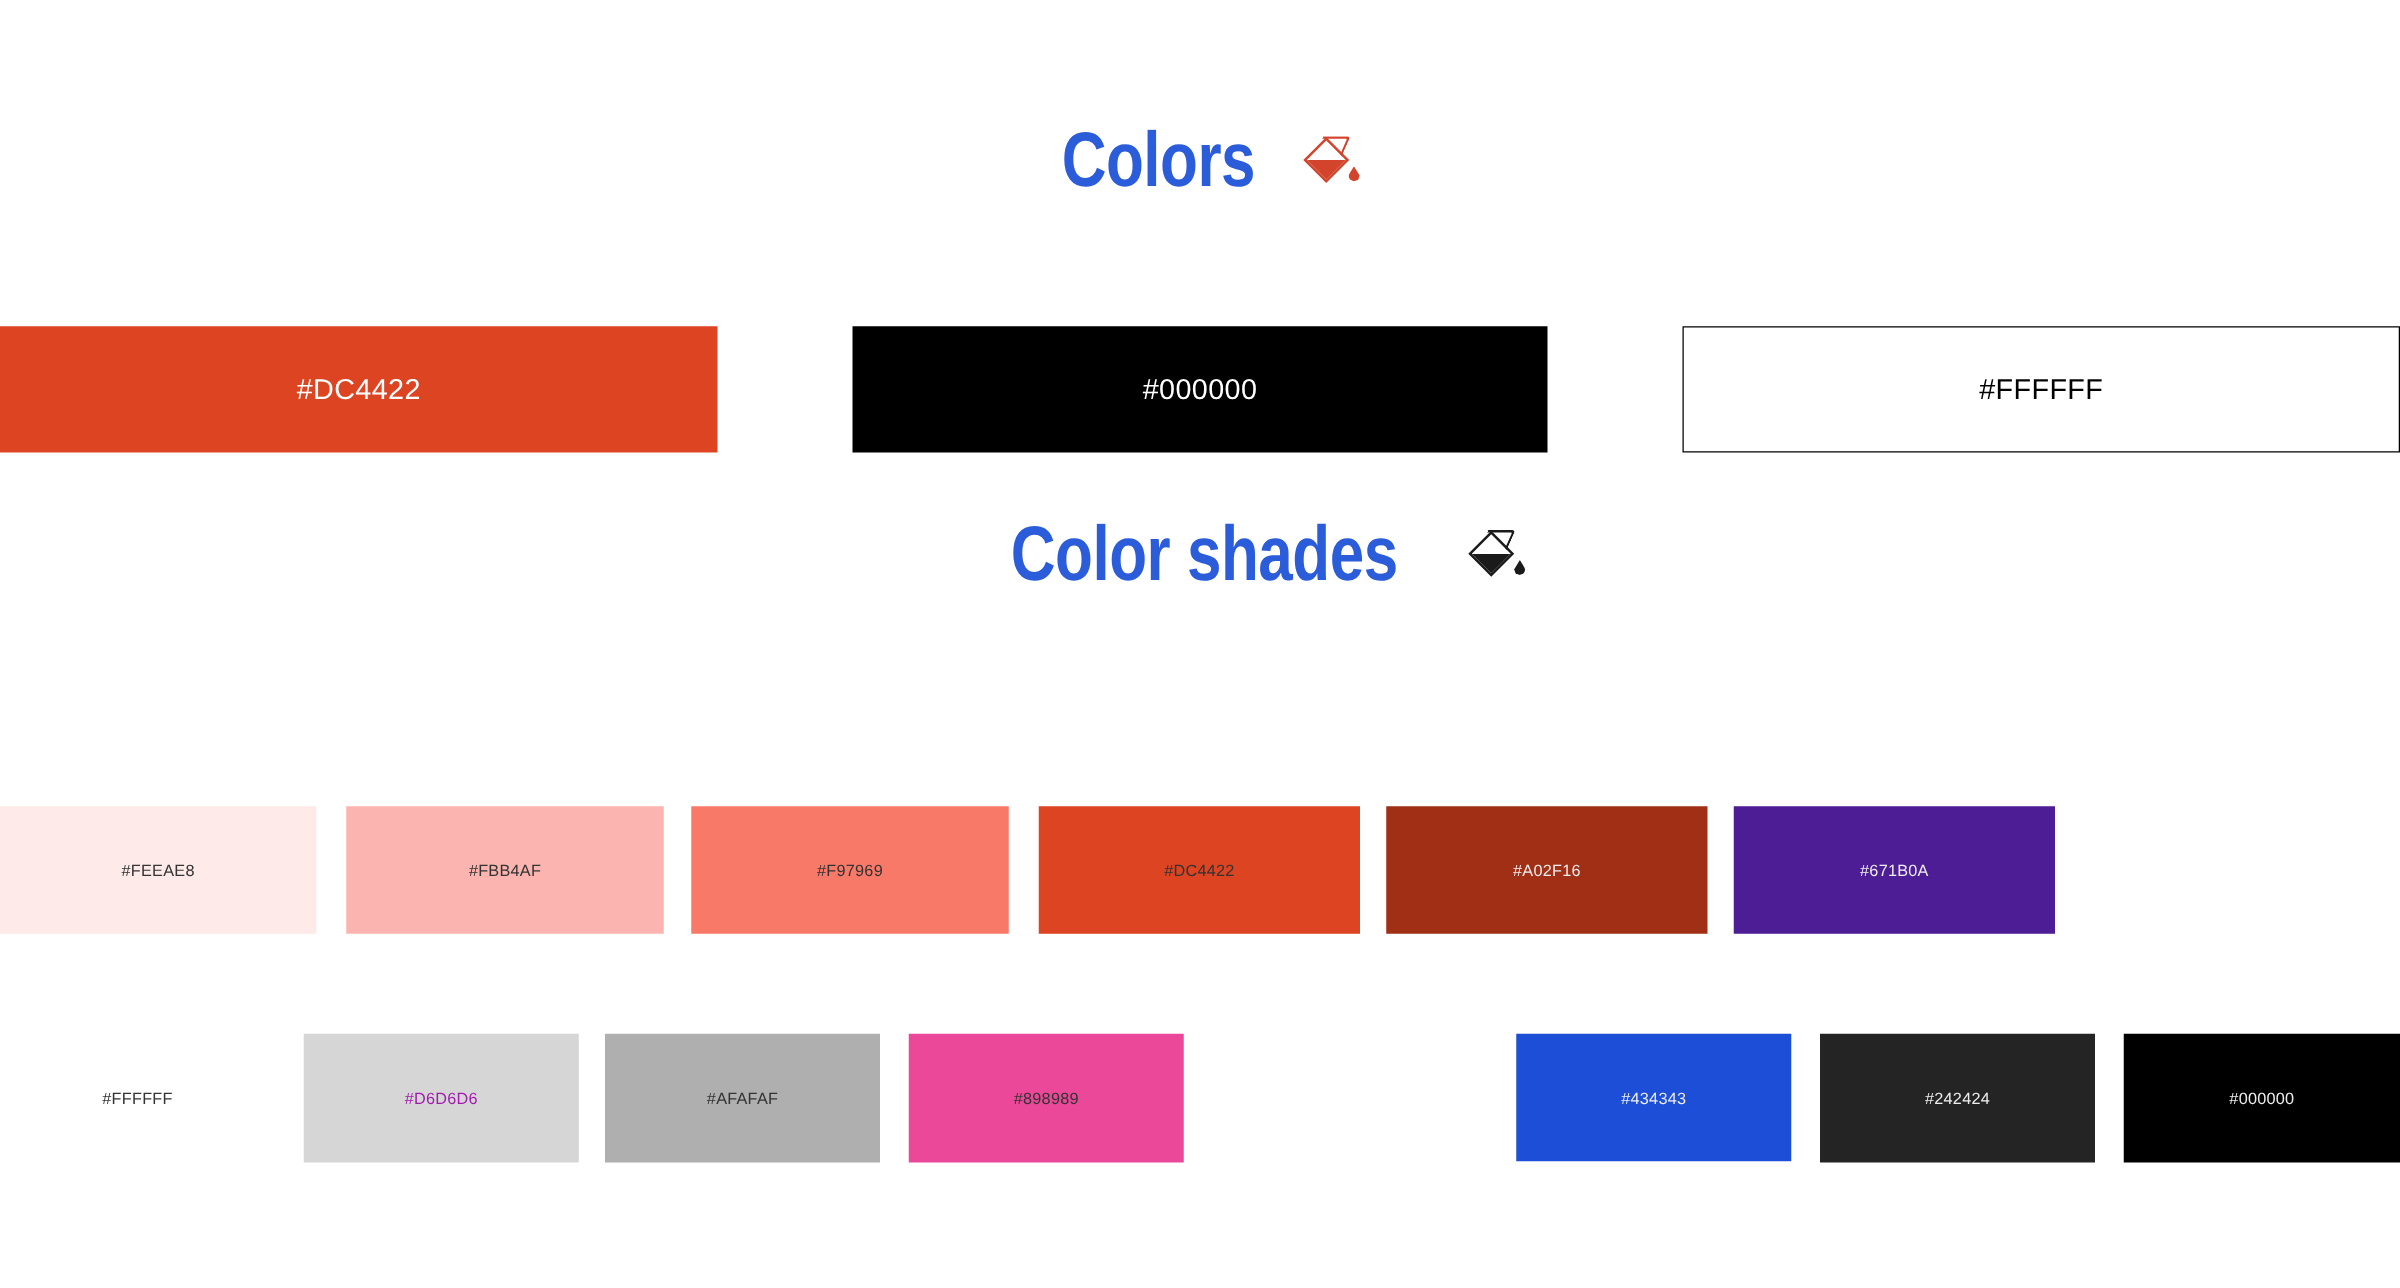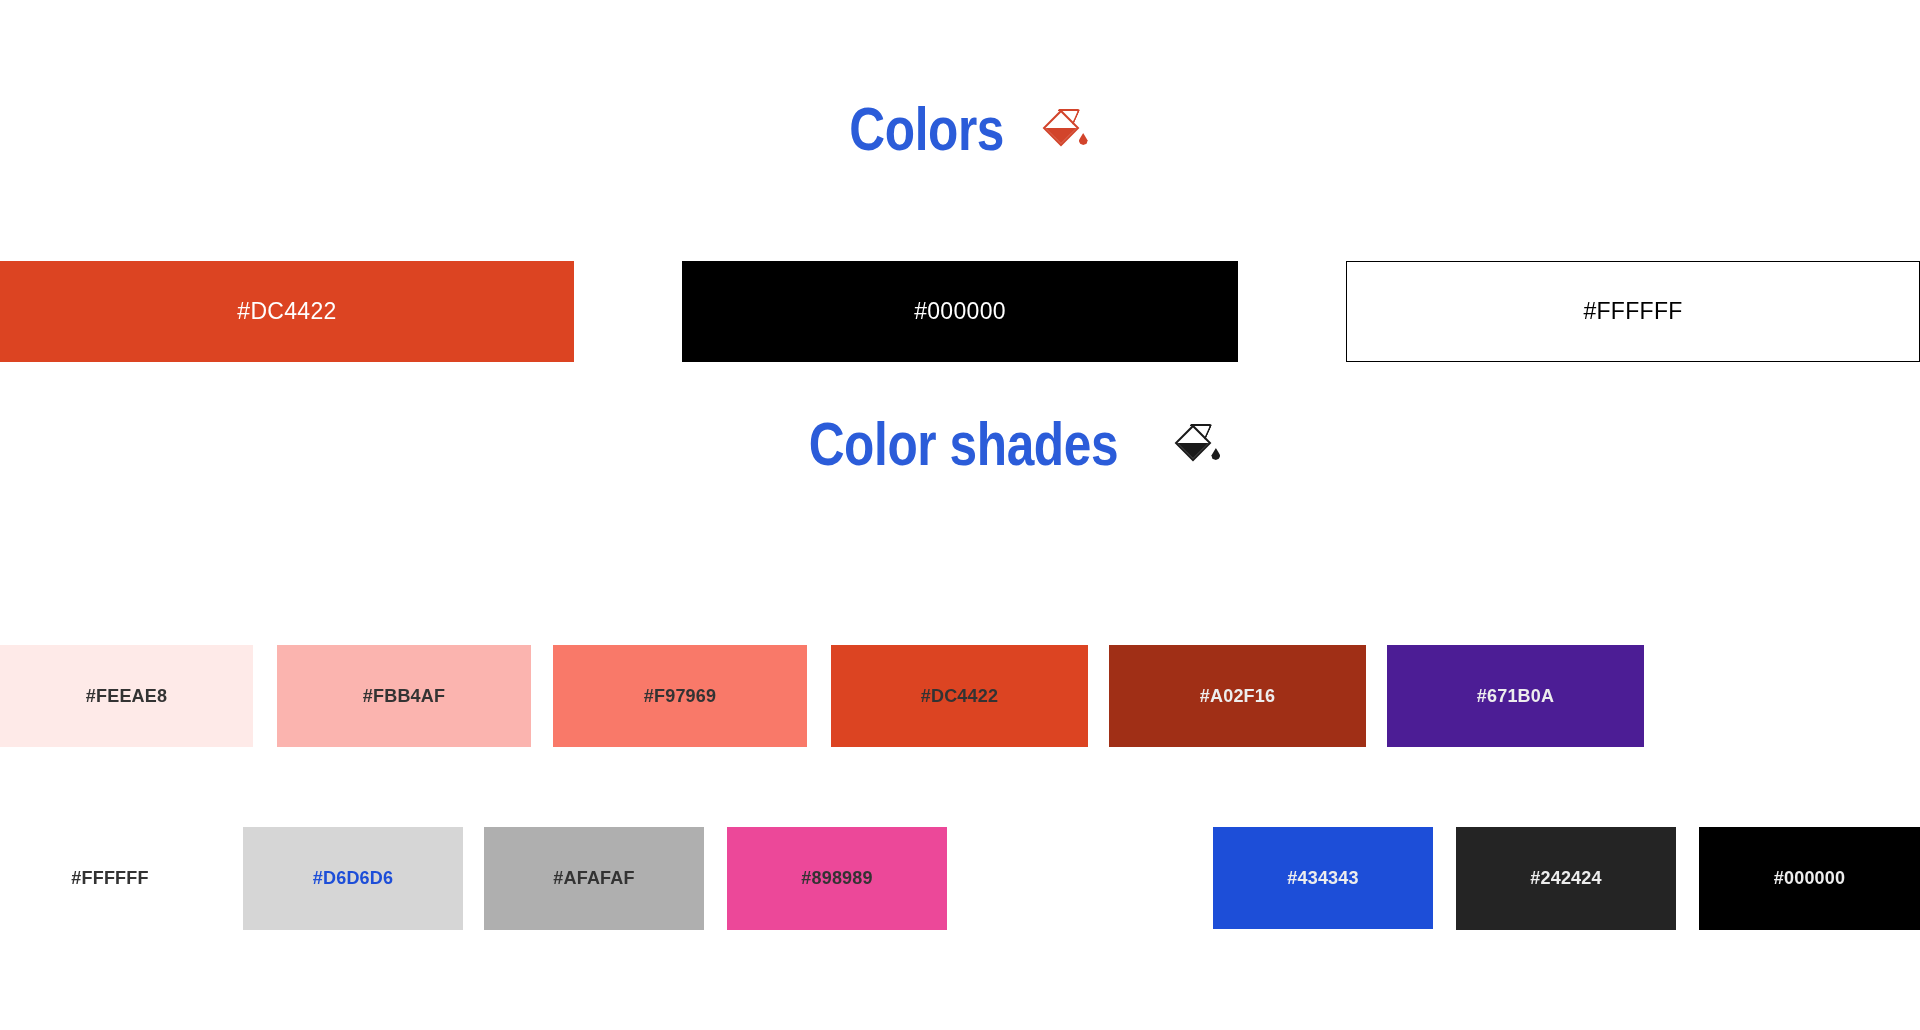--- a/index.html
+++ b/index.html
@@ -116,23 +116,22 @@
   }
   #shade-row-red  { top: 645px; height: 102px; }
   #shade-row-gray { top: 827px; height: 103px; }
 
   .shade-swatch {
     position: absolute;
     top: 0;
     display: flex;
     align-items: center;
     justify-content: center;
-    font-size: 18px;
+    font-size: 13px;
     letter-spacing: 0.2px;
-    font-weight: bold;
   }
 </style>
 </head>
 <body>
 
 <div class="section-heading" id="heading-colors">
   <span class="heading-text" style="color:#2B5CD9">Colors</span>
   <span class="ink-icon" style="color:#D2442B">
     <span class="handle"></span>
     <span class="bucket">
@@ -183,21 +182,21 @@
     </div>
   <div class="shade-swatch" style="left: 1387px; width: 257px; height: 102px; background: #4c1d95; color: rgb(237, 237, 237);">
     <span>#671B0A</span>
     </div>
 </div>
 
 <div class="shade-row" id="shade-row-gray">
   <div class="shade-swatch" style="left: 0px; width: 220px; height: 103px; background: rgb(255, 255, 255); color: rgb(51, 51, 51);">
     <span>#FFFFFF</span>
     </div>
-  <div class="shade-swatch" style="left: 243px; width: 220px; height: 103px; background: rgb(214, 214, 214); color: #1d4ed8; justify-content: center;">
+  <div class="shade-swatch" style="left: 243px; width: 220px; height: 103px; background: rgb(214, 214, 214); color: #a21caf; justify-content: center;">
     <span>#D6D6D6</span>
     </div>
   <div class="shade-swatch" style="left: 484px; width: 220px; height: 103px; background: rgb(175, 175, 175); color: rgb(51, 51, 51);">
     <span>#AFAFAF</span>
     </div>
   <div class="shade-swatch" style="left: 727px; width: 220px; height: 103px; background: #ec4899; color: rgb(51, 51, 51);">
     <span>#898989</span>
     </div>
   <div class="shade-swatch" style="left: 1213px; width: 220px; height: 102px; background: #1d4ed8; color: rgb(237, 237, 237);">
     <span>#434343</span>

